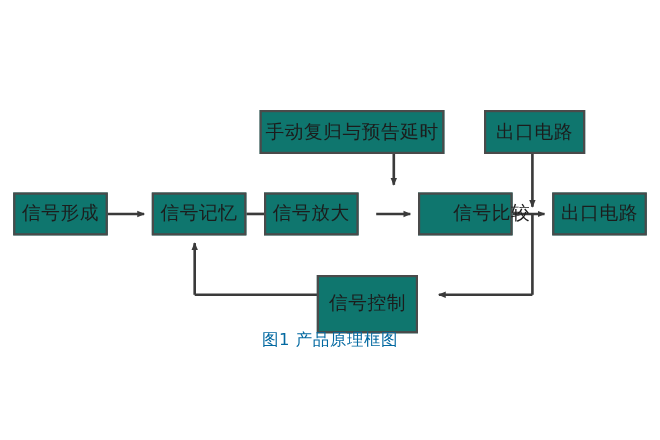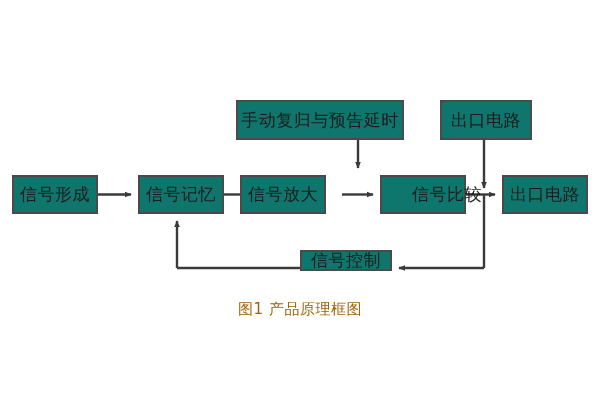--- a/index.html
+++ b/index.html
@@ -44,34 +44,34 @@
   .node-label {
     display: block;
   }
   #caption {
     position: absolute;
     left: 0;
     top: 300px;
     width: 600px;
     text-align: center;
     font-size: 15px;
-    color: #a16207;
+    color: #0369a1;
     letter-spacing: 0.5px;
   }
   
   #node-signal-form      { left: 12px;  top: 175px; width: 86px;  height: 39px; }
   #node-signal-memory    { left: 138px; top: 175px; width: 86px;  height: 39px; }
   #node-signal-amplify   { left: 240px; top: 175px; width: 86px;  height: 39px; }
   #node-signal-compare   { left: 380px; top: 175px; width: 86px;  height: 39px; padding-left: 48px; }
   #node-output-circuit   { left: 502px; top: 175px; width: 86px;  height: 39px; }
   
   #node-manual-reset     { left: 236px; top: 100px; width: 168px; height: 40px; }
   #node-alarm-timer      { left: 440px; top: 100px; width: 92px;  height: 40px; }
   
-  #node-signal-control   { left: 300px; top: 250px; width: 92px;  height: 21px; text-align: right; }
+  #node-signal-control   { left: 288px; top: 250px; width: 92px;  height: 53px; text-align: right; }
 </style>
 </head>
 <body>
 
 <div id="diagram-root">
 
   <svg id="wires" viewBox="0 0 600 400" width="600" height="400">
     <defs>
       <marker id="arrowhead" markerWidth="7" markerHeight="7" refX="6.2" refY="3.2" orient="auto" markerUnits="userSpaceOnUse">
         <path d="M0,0.3 L7,3.2 L0,6.1 z" fill="#3a3a3a"></path>

